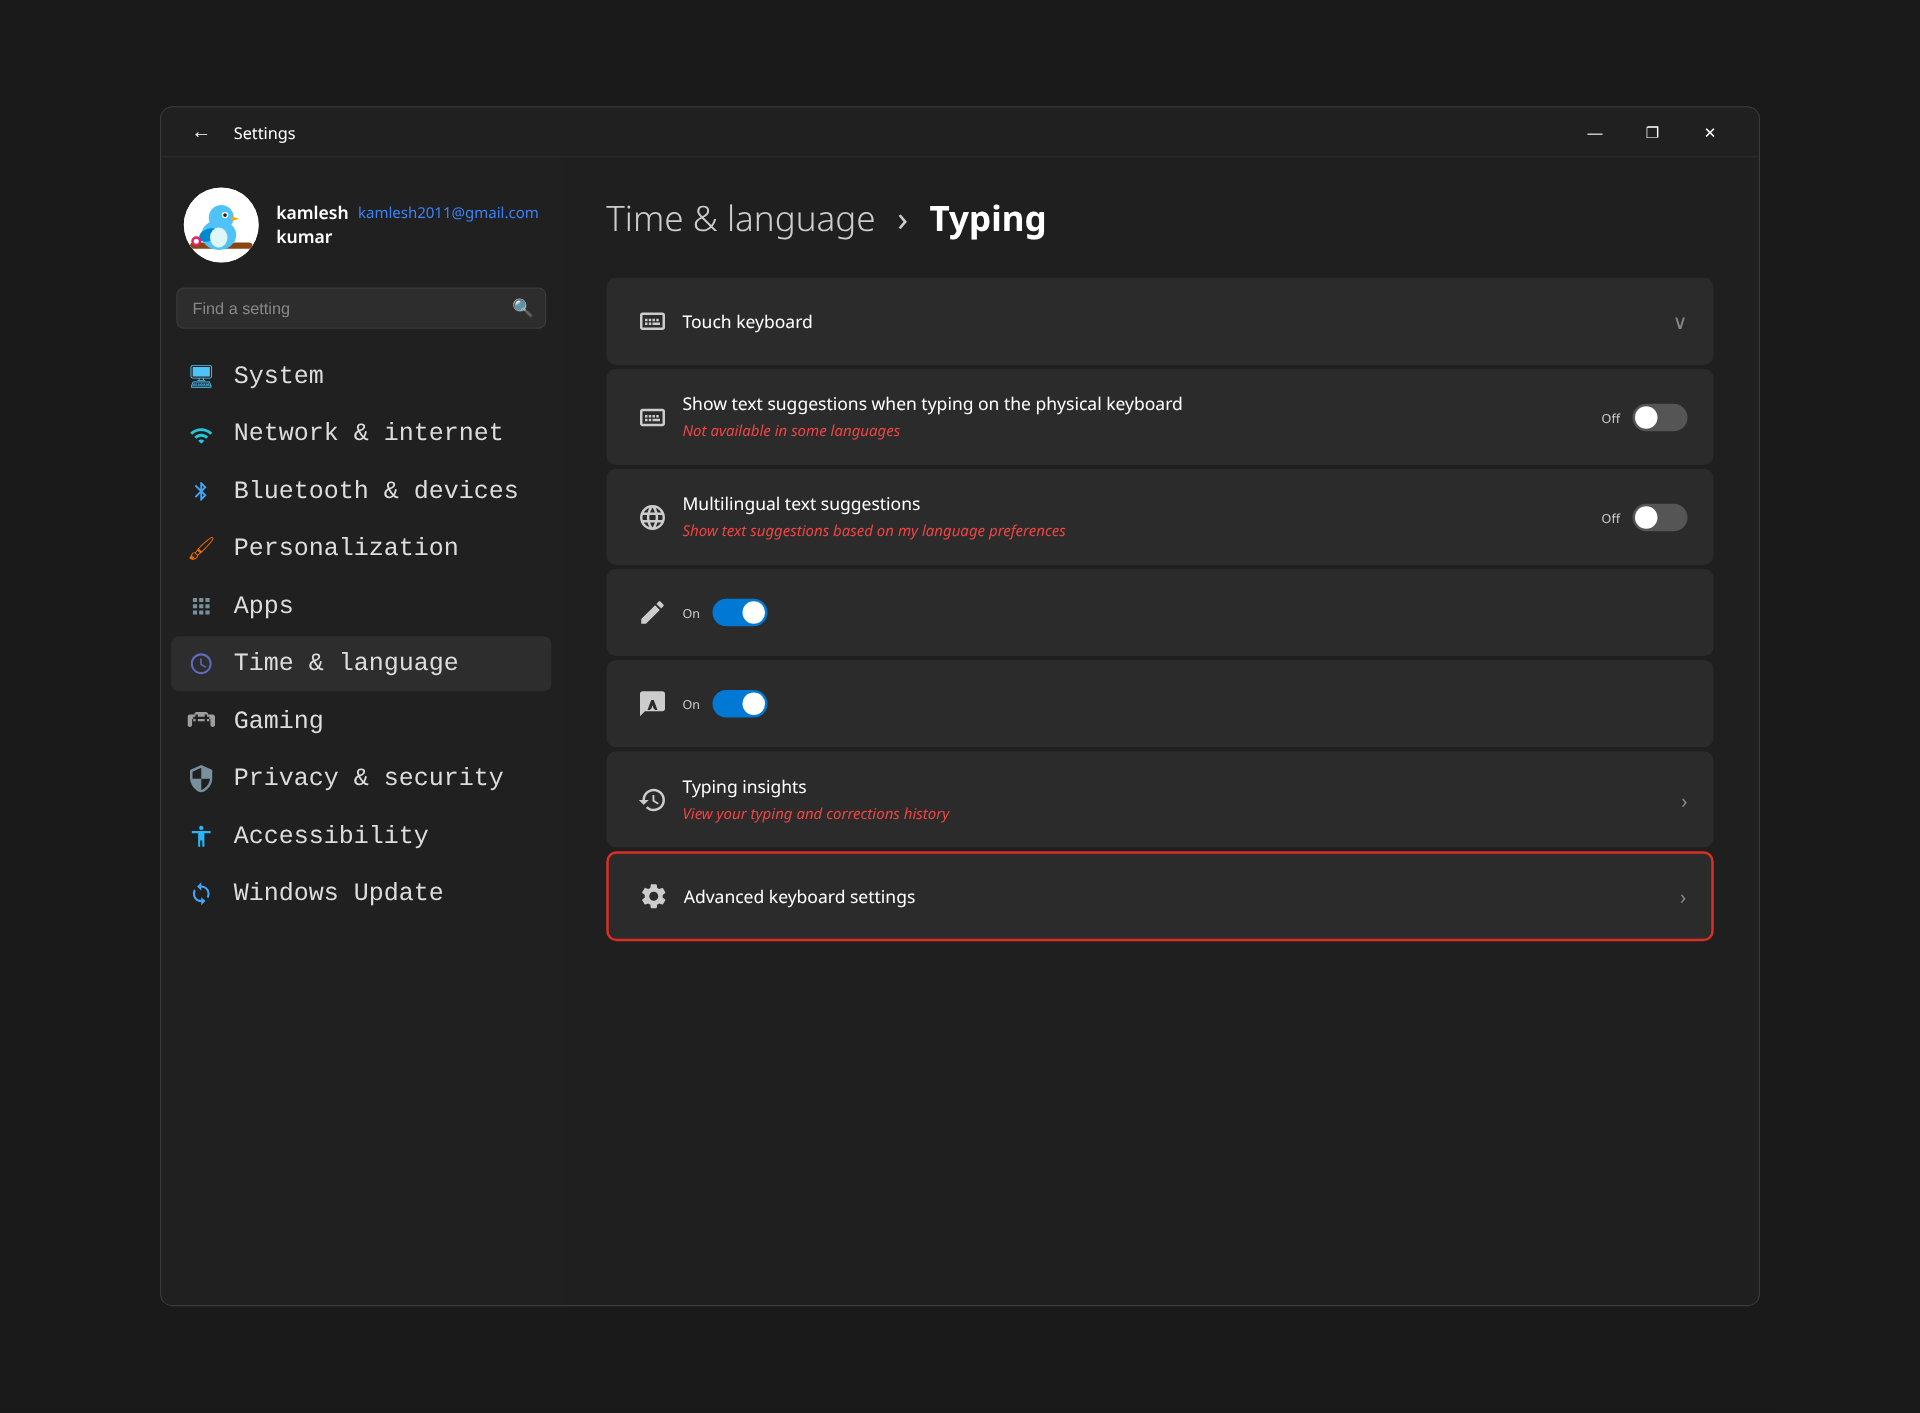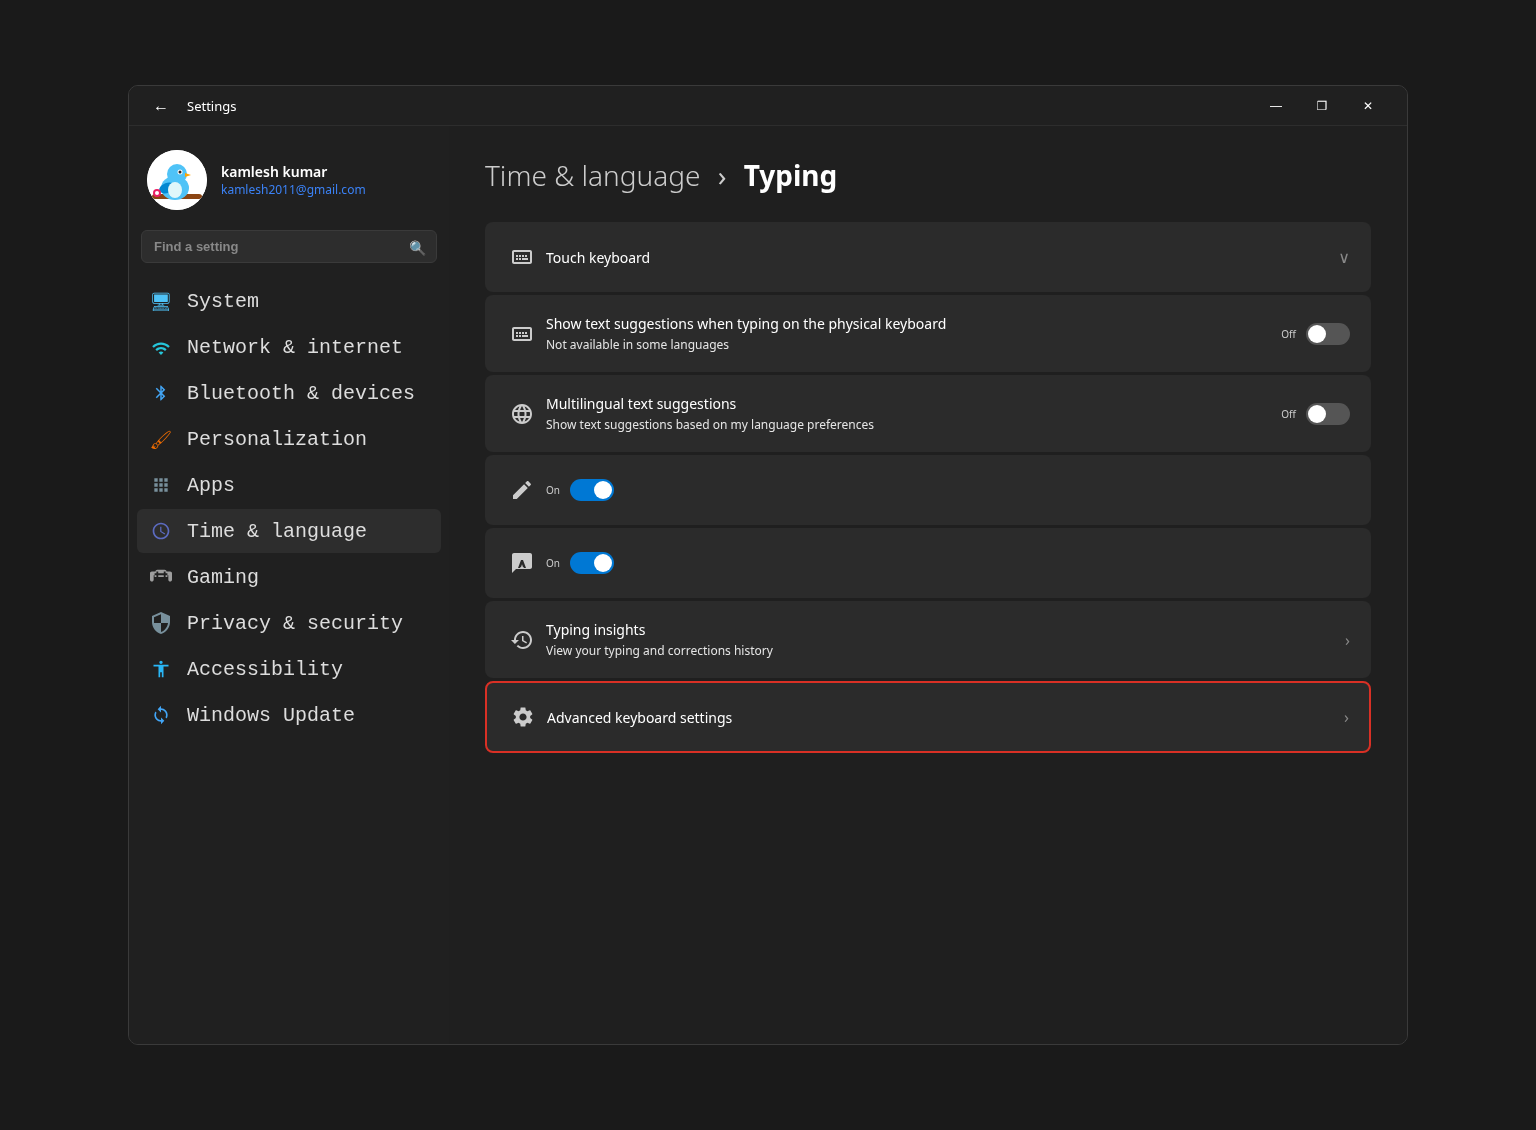--- a/index.html
+++ b/index.html
@@ -92,37 +92,36 @@
       width: 60px;
       height: 60px;
       border-radius: 50%;
       background: #fff;
       overflow: hidden;
       flex-shrink: 0;
       display: flex;
       align-items: center;
       justify-content: center;
     }
-    .user-info { display: flex; flex-direction: column; }
+    .user-info { display: flex; }
     .user-name { font-size: 14px; font-weight: 600; }
     .user-email { font-size: 12px; color: #3b82f6; }
     .search-box {
       margin: 0 4px 16px 4px;
       position: relative;
     }
     .search-input {
       width: 100%;
       background: #2d2d2d;
       border: 1px solid #3a3a3a;
       border-radius: 6px;
       color: #ef4444;
       padding: 8px 36px 8px 12px;
       font-size: 13px;
       outline: none;
-      font-weight: bold;
     }
     .search-input::placeholder { color: #888; }
     .search-icon-wrap {
       position: absolute;
       right: 10px;
       top: 50%;
       transform: translateY(-50%);
       color: #888;
       font-size: 14px;
     }
@@ -185,21 +184,21 @@
       height: 32px;
       display: flex;
       align-items: center;
       justify-content: center;
       flex-shrink: 0;
       color: #ccc;
       font-size: 20px;
     }
     .row-content { flex: 1; }
     .row-title { font-size: 14px; color: #fff; }
-    .row-subtitle { font-size: 12px; color: #e5e5e5; margin-top: 3px; }
+    .row-subtitle { font-size: 12px; color: #ef4444; margin-top: 3px; font-style: italic; }
     .row-right {
       display: flex;
       align-items: center;
       gap: 10px;
       flex-shrink: 0;
     }
     .toggle-label { font-size: 10px; color: #ccc; }
     .toggle {
       width: 44px;
       height: 22px;

